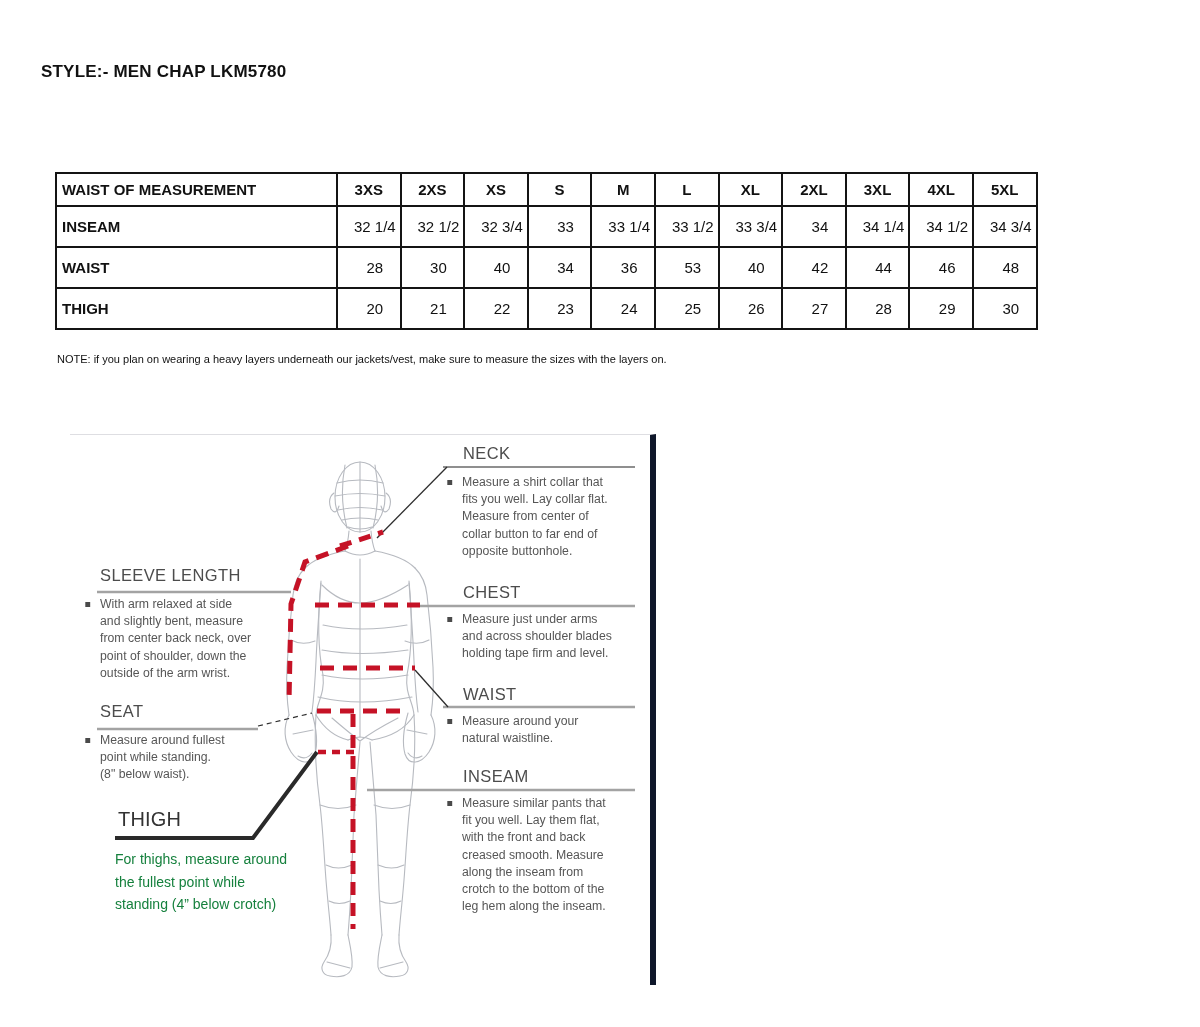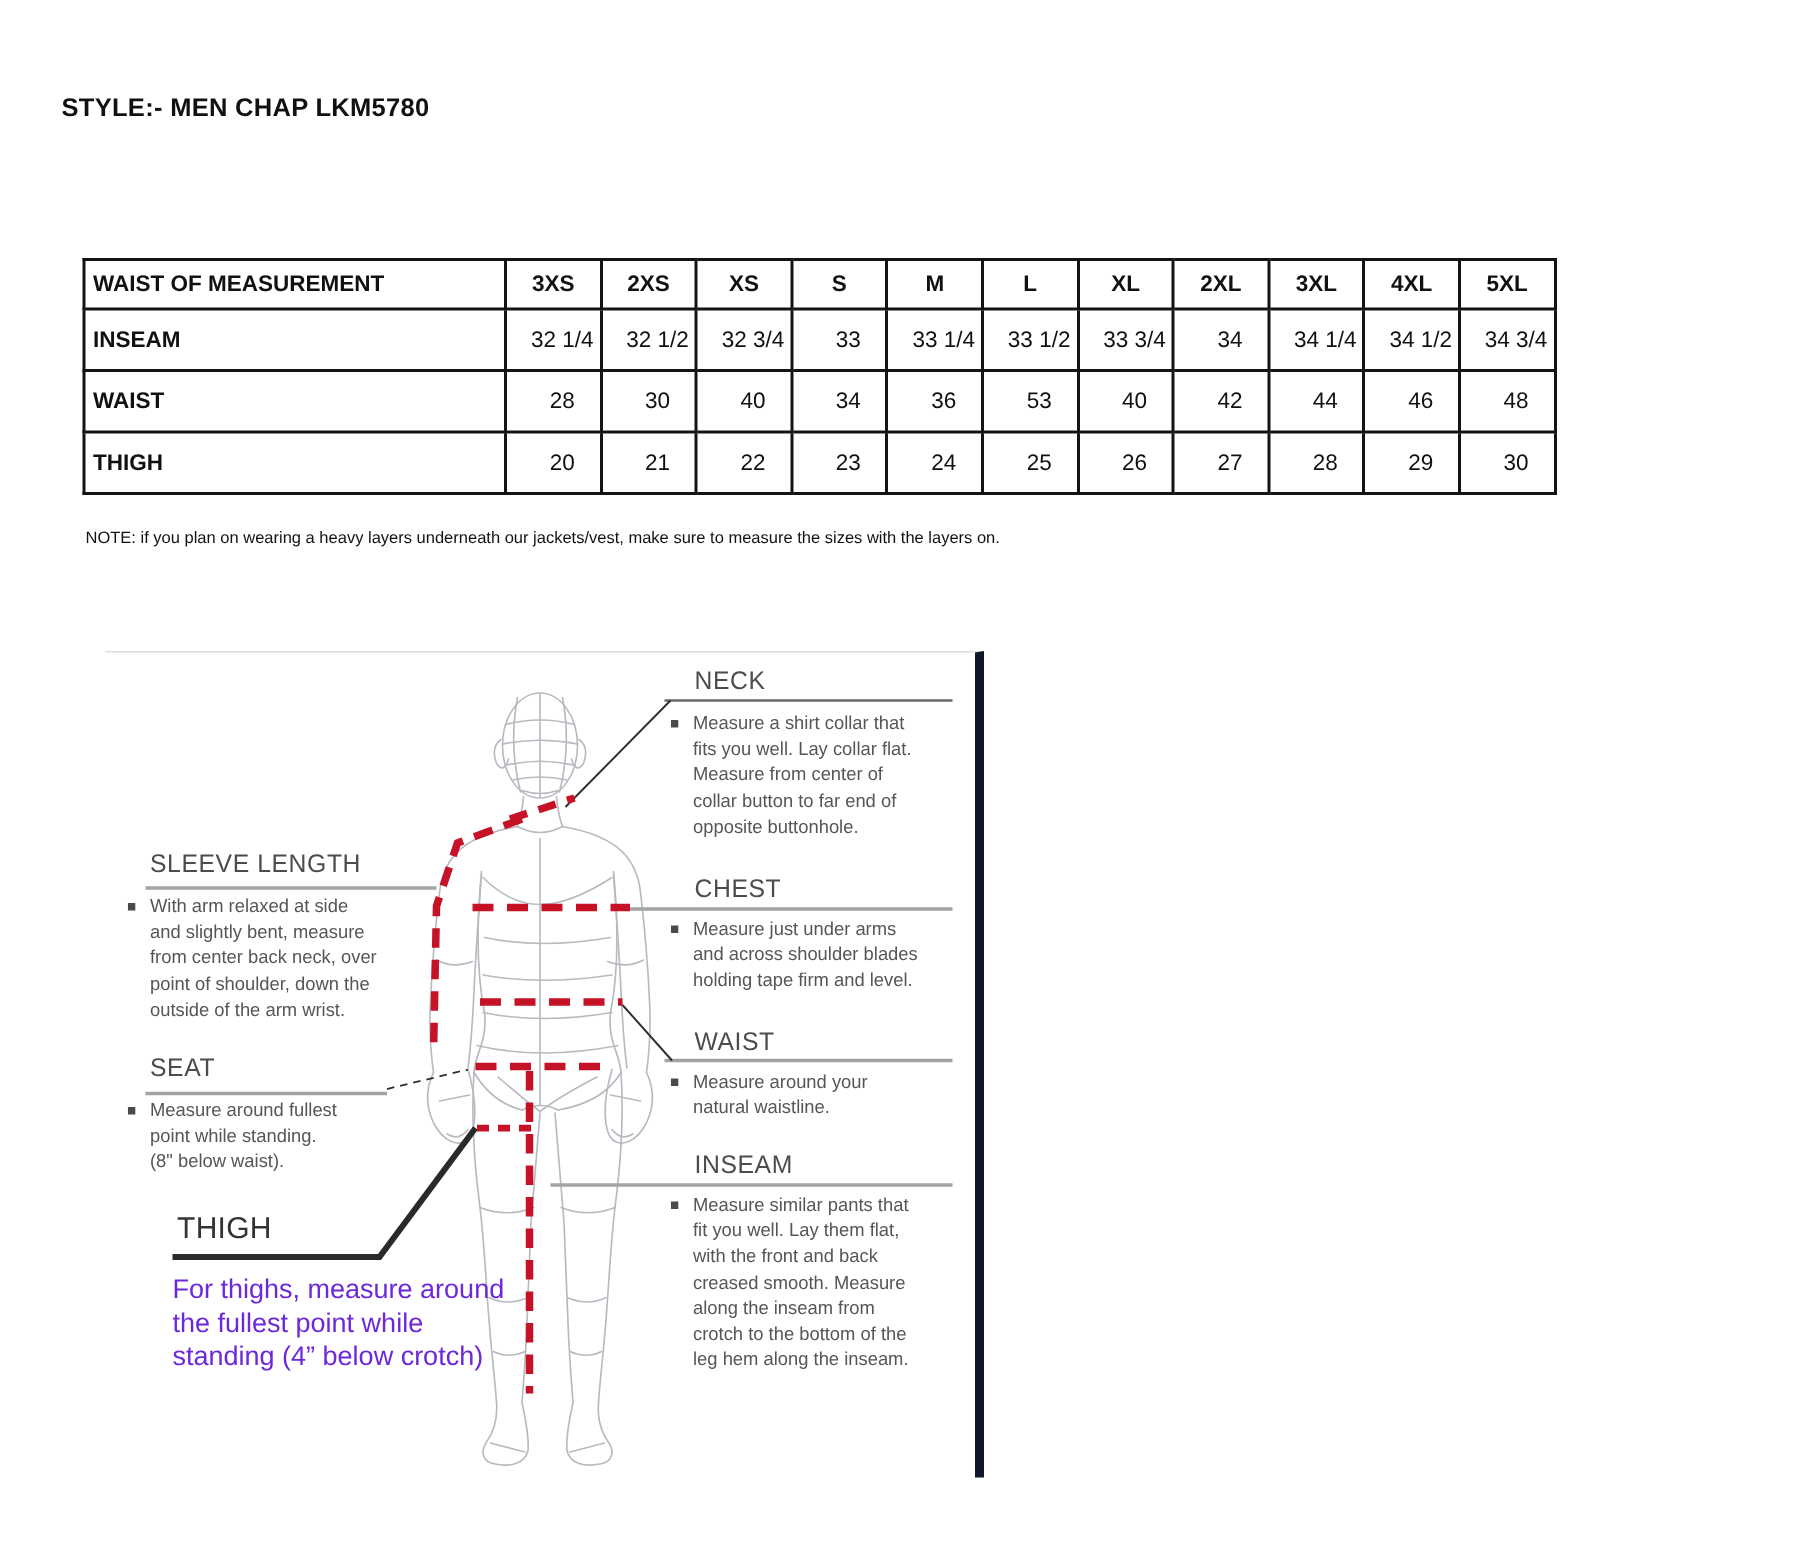--- a/index.html
+++ b/index.html
@@ -38,21 +38,21 @@
   }
   .ddesc{
     position:absolute;font-size:12.5px;line-height:17.2px;color:#565656;
     transform:scaleX(.98);transform-origin:left top;
   }
   .ddesc .ln{white-space:nowrap;}
   .bullet{
     position:absolute;left:-15px;top:6px;width:5px;height:5px;background:#4a4a4a;
   }
   #thigh-title{font-size:20px;color:#333;letter-spacing:.2px;transform:none;}
-  #thigh-desc{font-size:18px;line-height:22.5px;color:#6d28d9;transform:none;}
+  #thigh-desc{font-size:14px;line-height:22.5px;color:#15803d;transform:none;}
 </style>
 </head>
 <body>
 
 <div class="abs" id="style-title">STYLE:- MEN CHAP LKM5780</div>
 
 <table class="abs" id="size-table">
   <colgroup>
     <col class="c-label">
       <col class="c-size">

